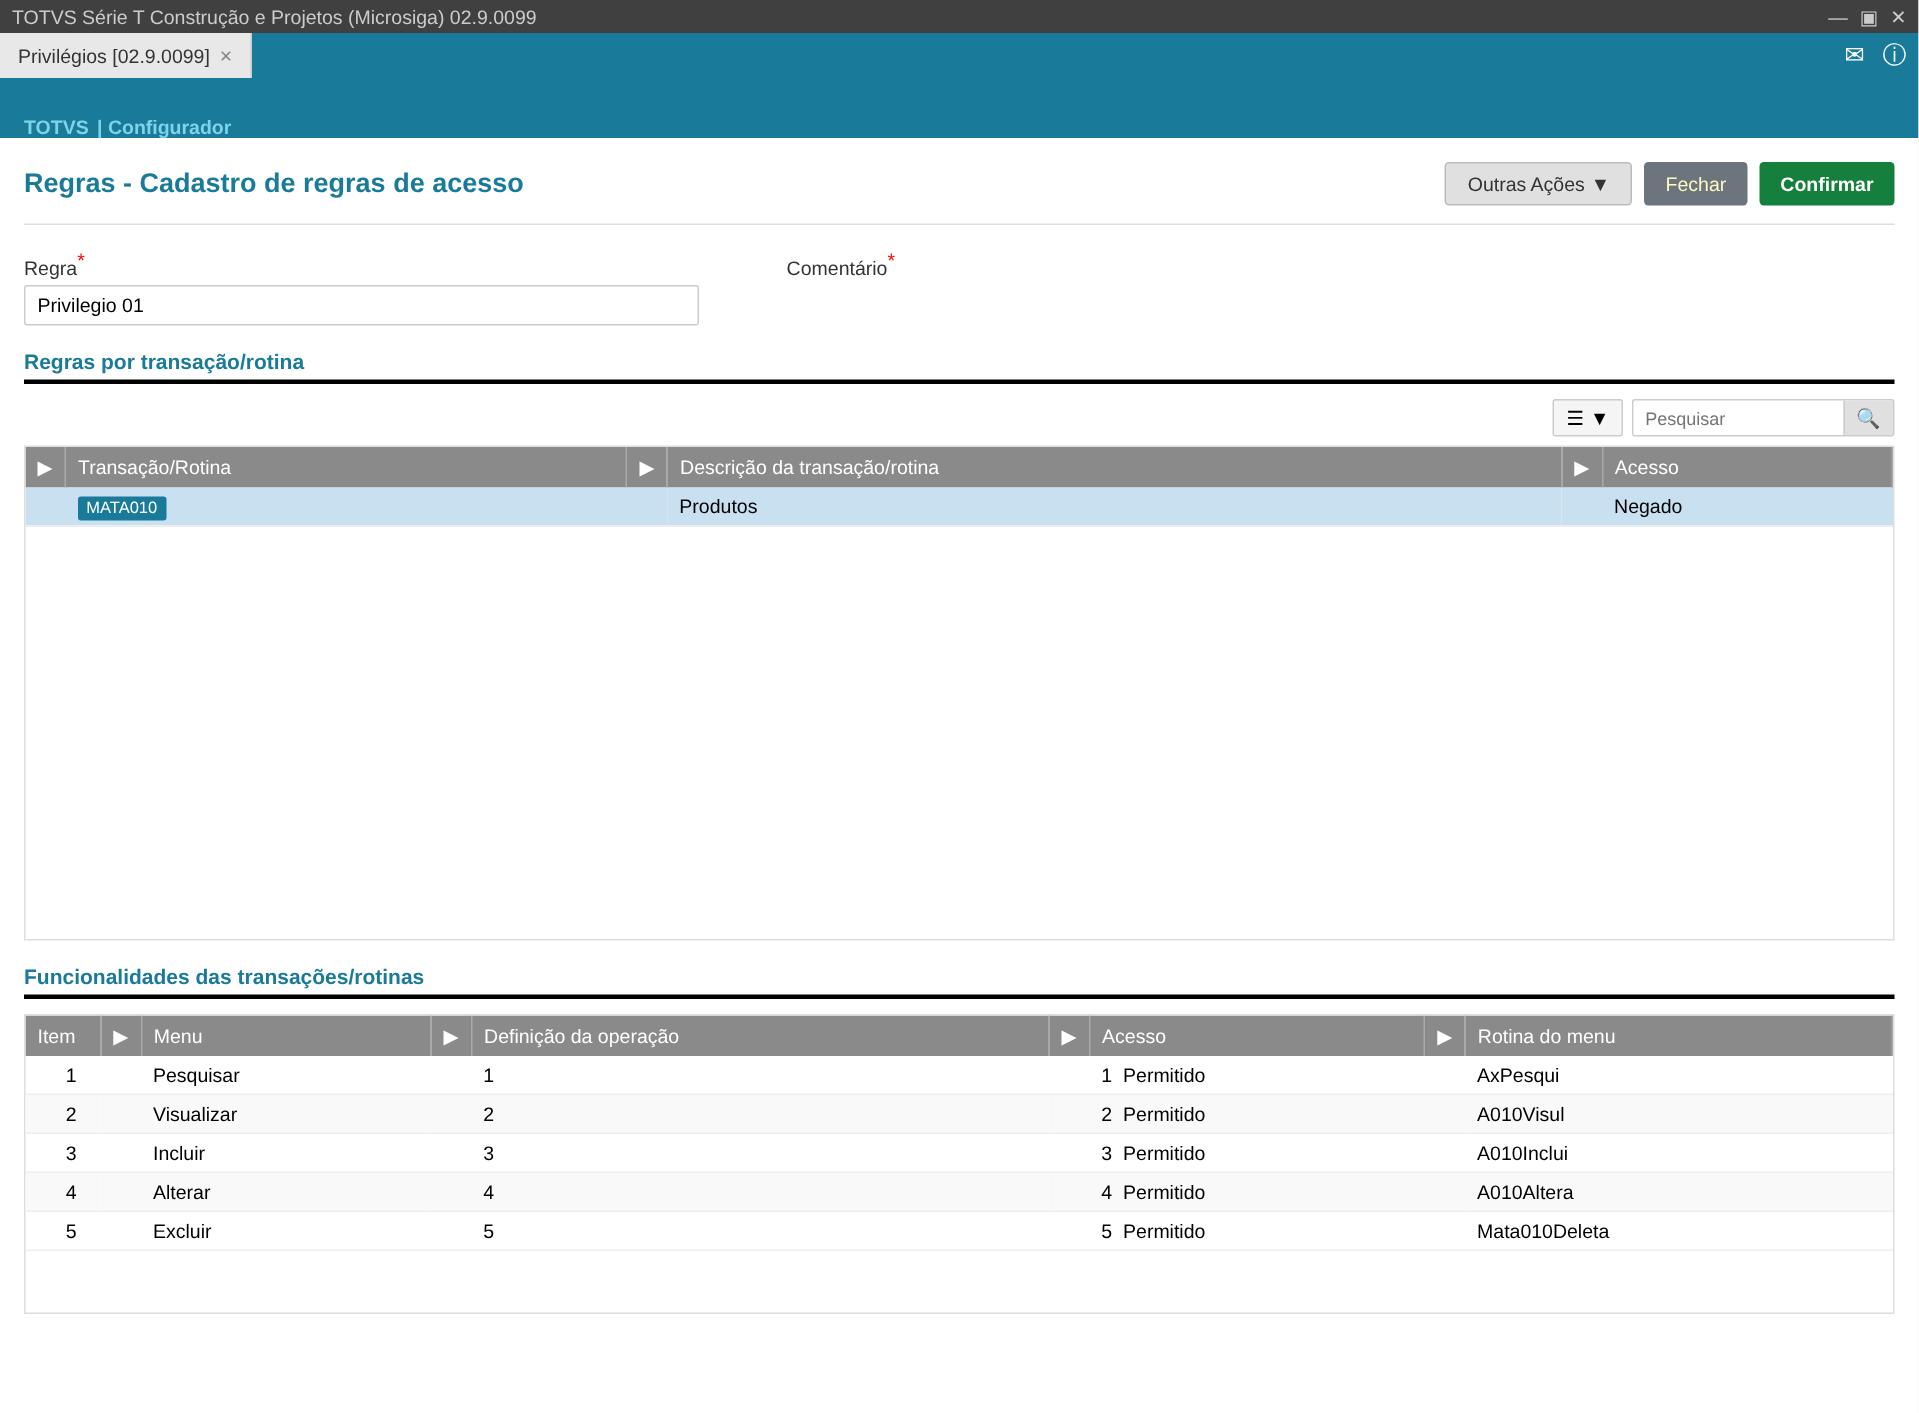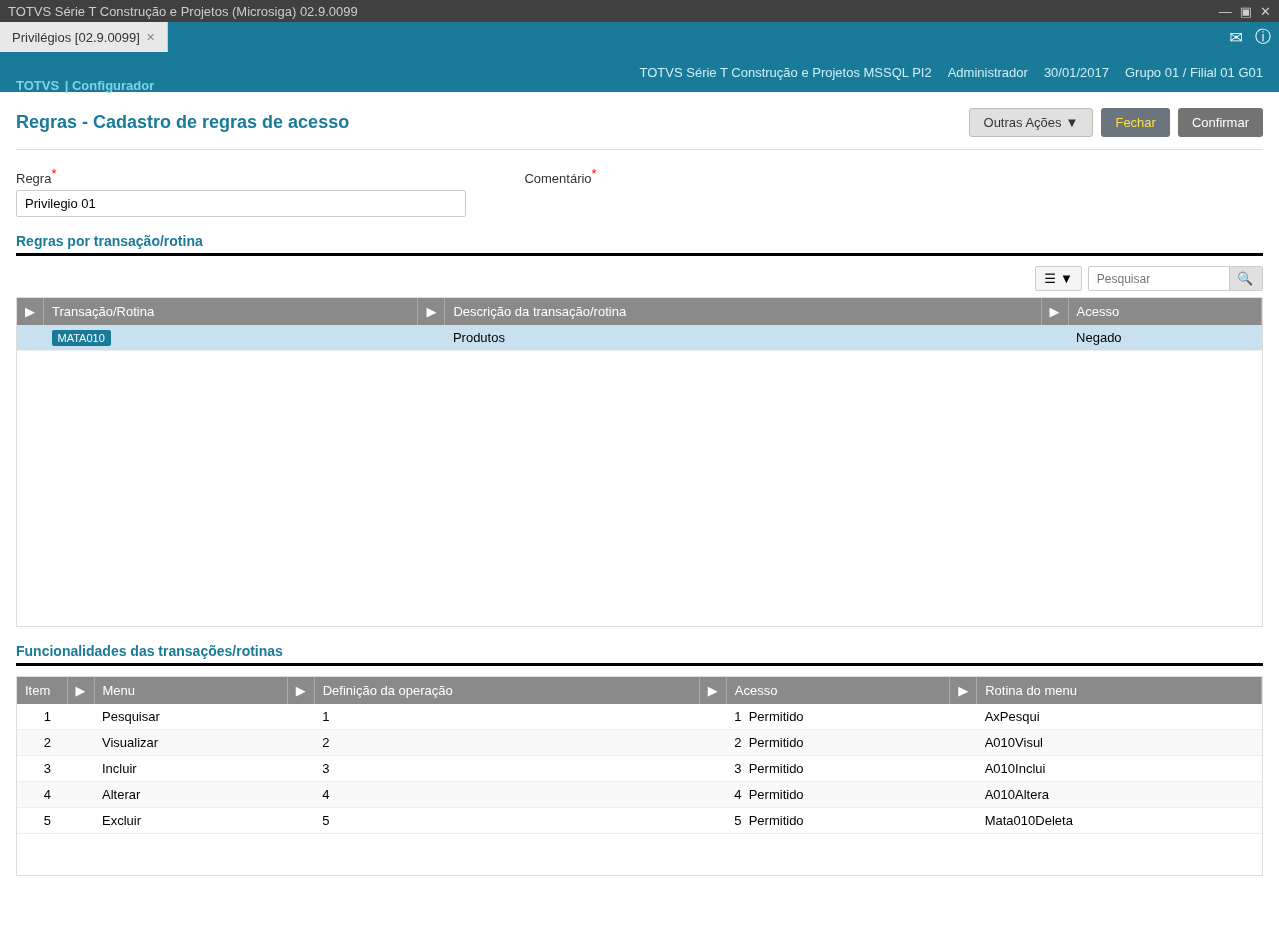--- a/index.html
+++ b/index.html
@@ -70,22 +70,22 @@
       border-radius: 3px;
     }
     .btn-other-actions {
       background: #e0e0e0;
       color: #333;
       border: 1px solid #bbb;
       display: flex;
       align-items: center;
       gap: 4px;
     }
-    .btn-close { background: #6c757d; color: #fde047; }
-    .btn-confirm { background: #737373; color: white; font-weight: normal; }
+    .btn-close { background: #6c757d; color: #fef9c3; }
+    .btn-confirm { background: #15803d; color: white; font-weight: bold; }
 
     
     .form-row { display: flex; gap: 16px; margin-bottom: 16px; }
     .form-field { display: flex; flex-direction: column; gap: 4px; }
     .form-field label { font-size: 12px; color: #333; }
     .form-field label sup { color: red; }
     .form-field input {
       border: 1px solid #ccc;
       padding: 5px 8px;
       font-size: 13px;
@@ -184,26 +184,20 @@
     <span class="tab-bar-icon">ⓘ</span>
   </div>
 </div>
 
 <div class="app-header">
   <div class="app-title">
     <span>TOTVS</span>
     <span> | </span>
     <span>Configurador</span>
   </div>
-  <div class="app-meta">
-    <span>TOTVS Série T Construção e Projetos MSSQL PI2</span>
-    <span>Administrador</span>
-    <span>30/01/2017</span>
-    <span>Grupo 01 / Filial 01  G01</span>
-  </div>
 </div>
 
 <div class="page-content">
 
   <div class="page-header">
     <h1 class="page-title">Regras - Cadastro de regras de acesso</h1>
     <div class="page-actions">
       <button class="btn btn-other-actions">
         <span>Outras Ações</span>
         <span>▼</span>

